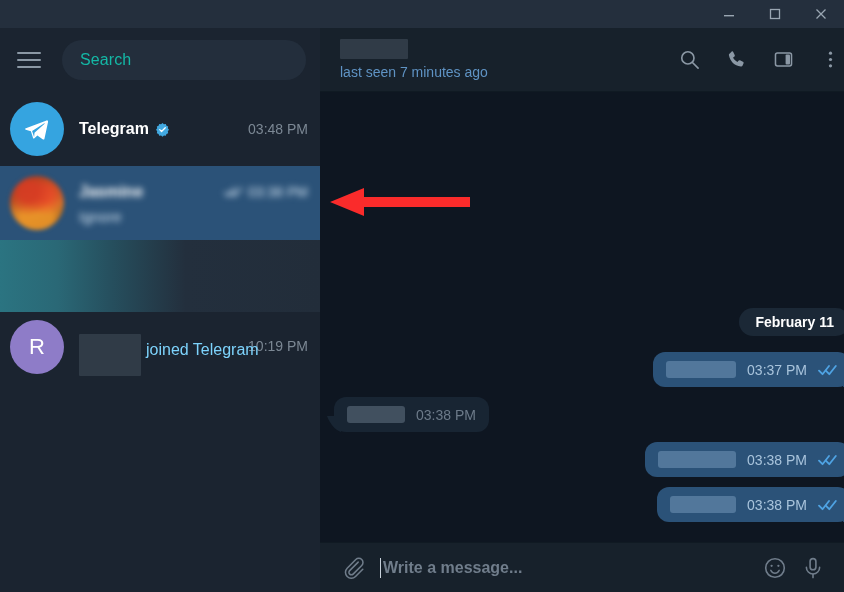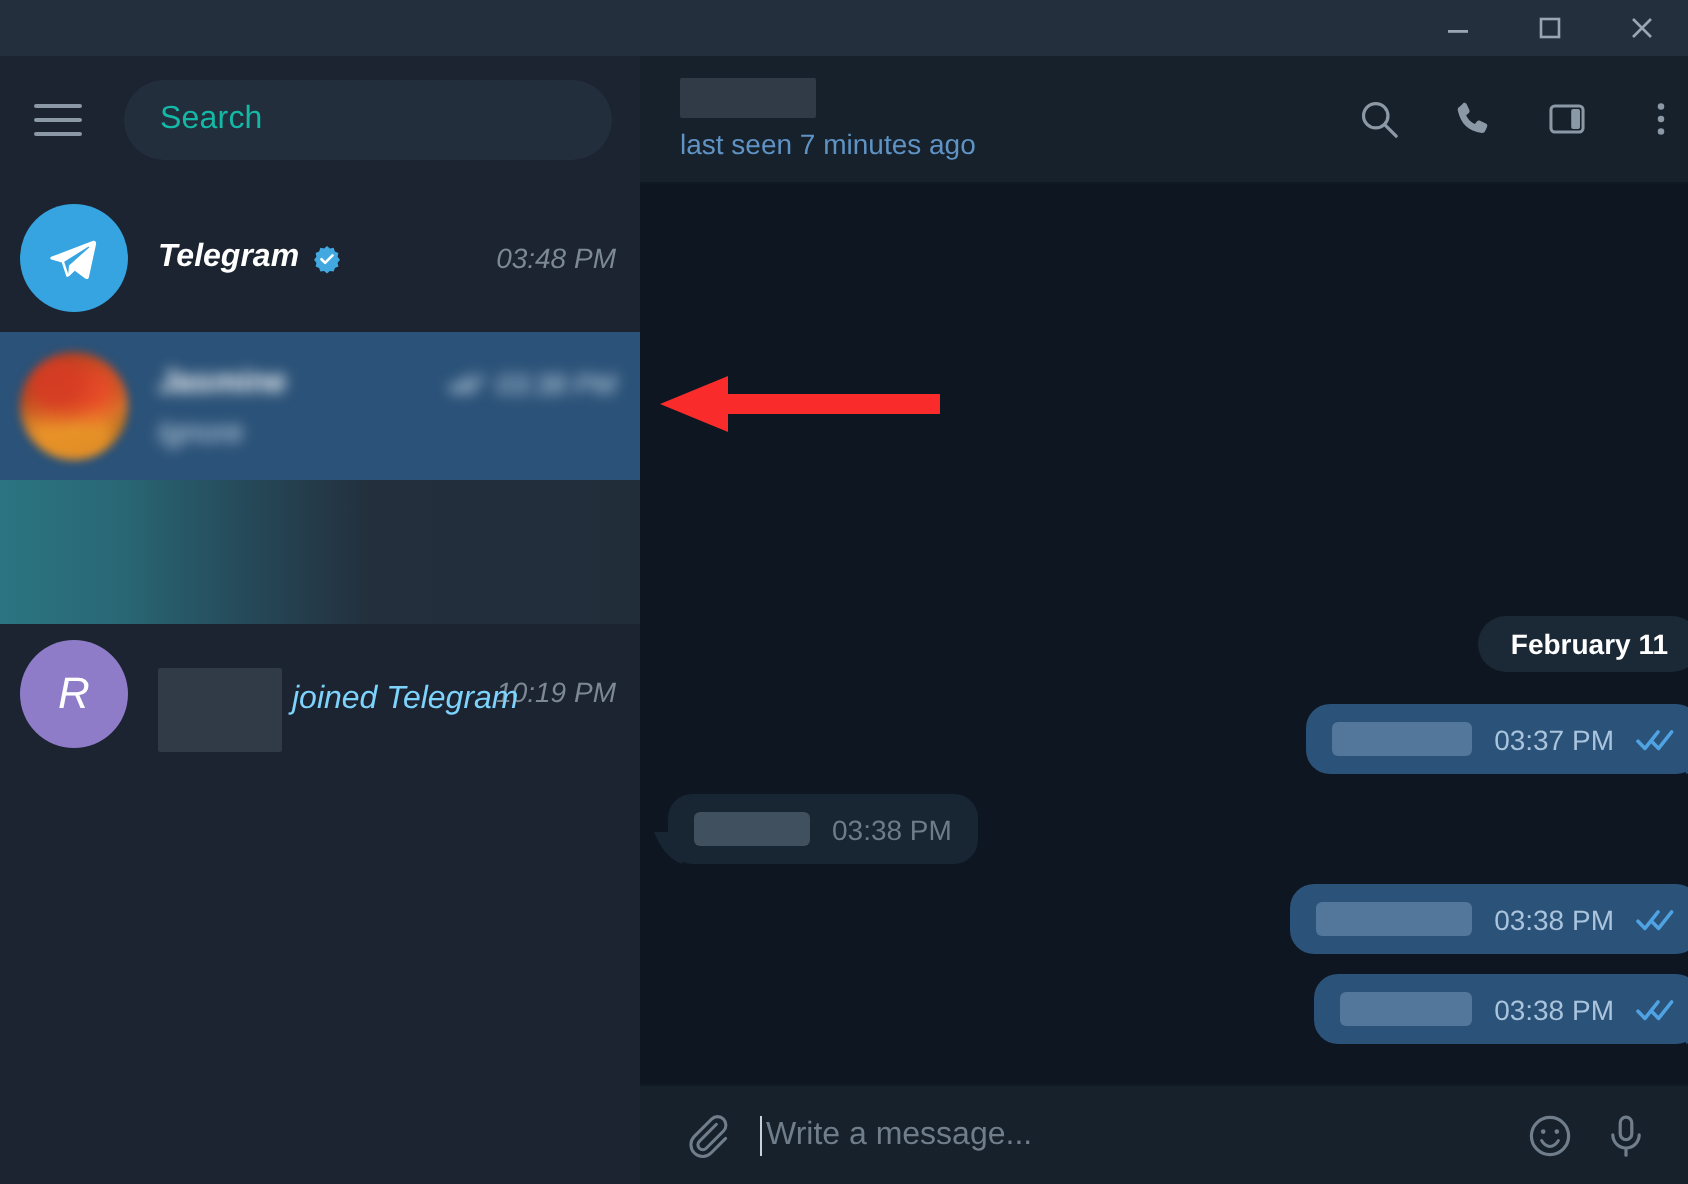--- a/index.html
+++ b/index.html
@@ -87,21 +87,21 @@
     box-sizing: border-box;
     cursor: text;
   }
   .search-placeholder {
     color: #14b8a6;
     font-size: 16px;
     letter-spacing: .1px;
   }
 
   
-  .chat-list { position: relative; font-style: italic; }
+  .chat-list { position: relative; }
   .chat-row {
     position: relative;
     height: 74px;
     display: flex;
     align-items: center;
     padding: 0 12px 0 10px;
     box-sizing: border-box;
     cursor: pointer;
   }
   .chat-row.selected { background: #2b5278; }
@@ -329,20 +329,21 @@
     position: absolute;
     left: 0; bottom: 0;
     width: 524px;
     height: 50px;
     background: #17212b;
     border-top: 1px solid #101a23;
     display: flex;
     align-items: center;
     padding: 0 12px 0 14px;
     box-sizing: border-box;
+    font-weight: bold;
   }
   .cicon {
     width: 38px;
     height: 38px;
     display: flex;
     align-items: center;
     justify-content: center;
     color: #707d8b;
     cursor: pointer;
     flex: 0 0 auto;

